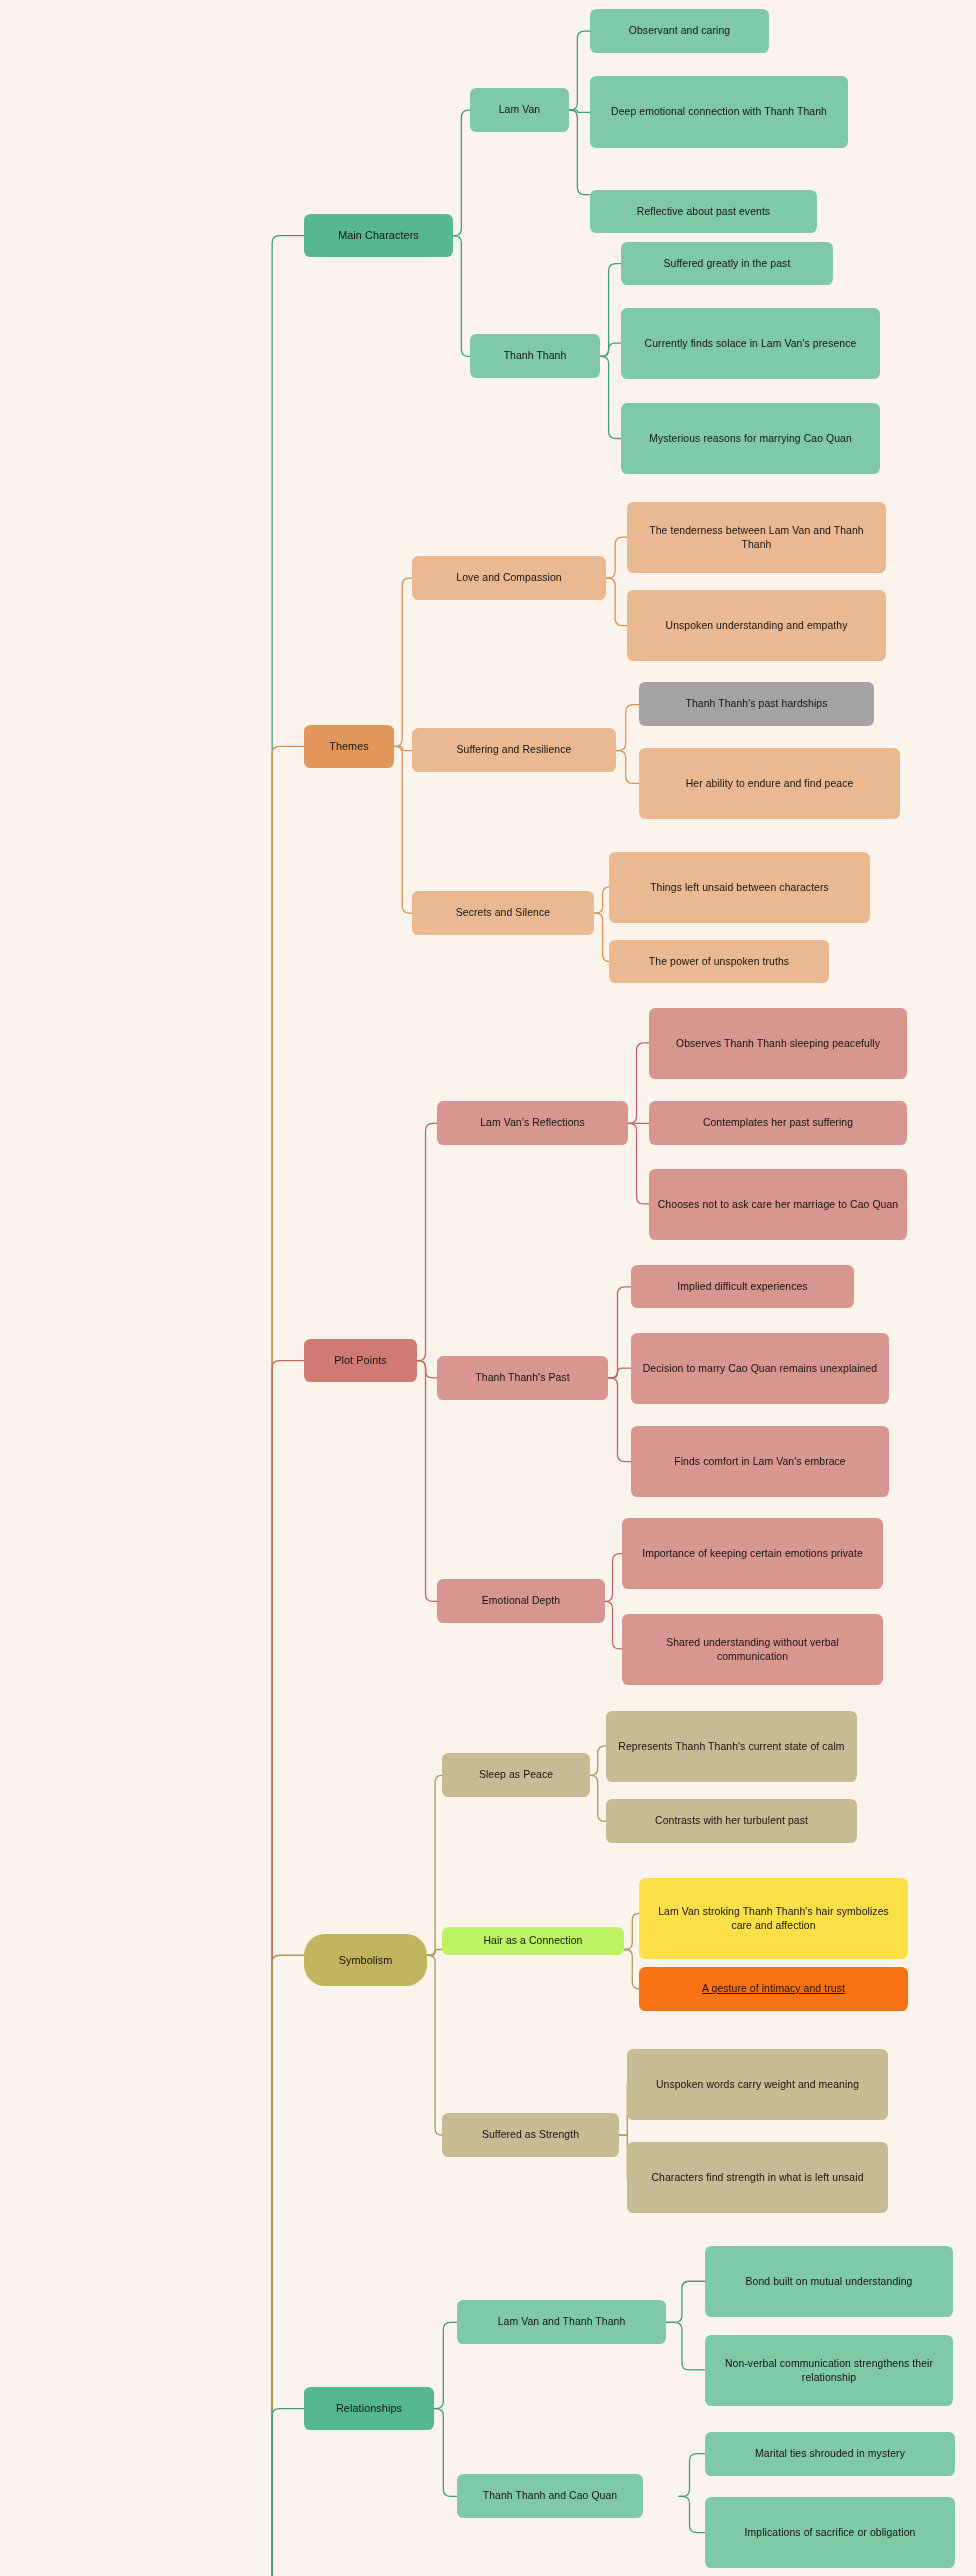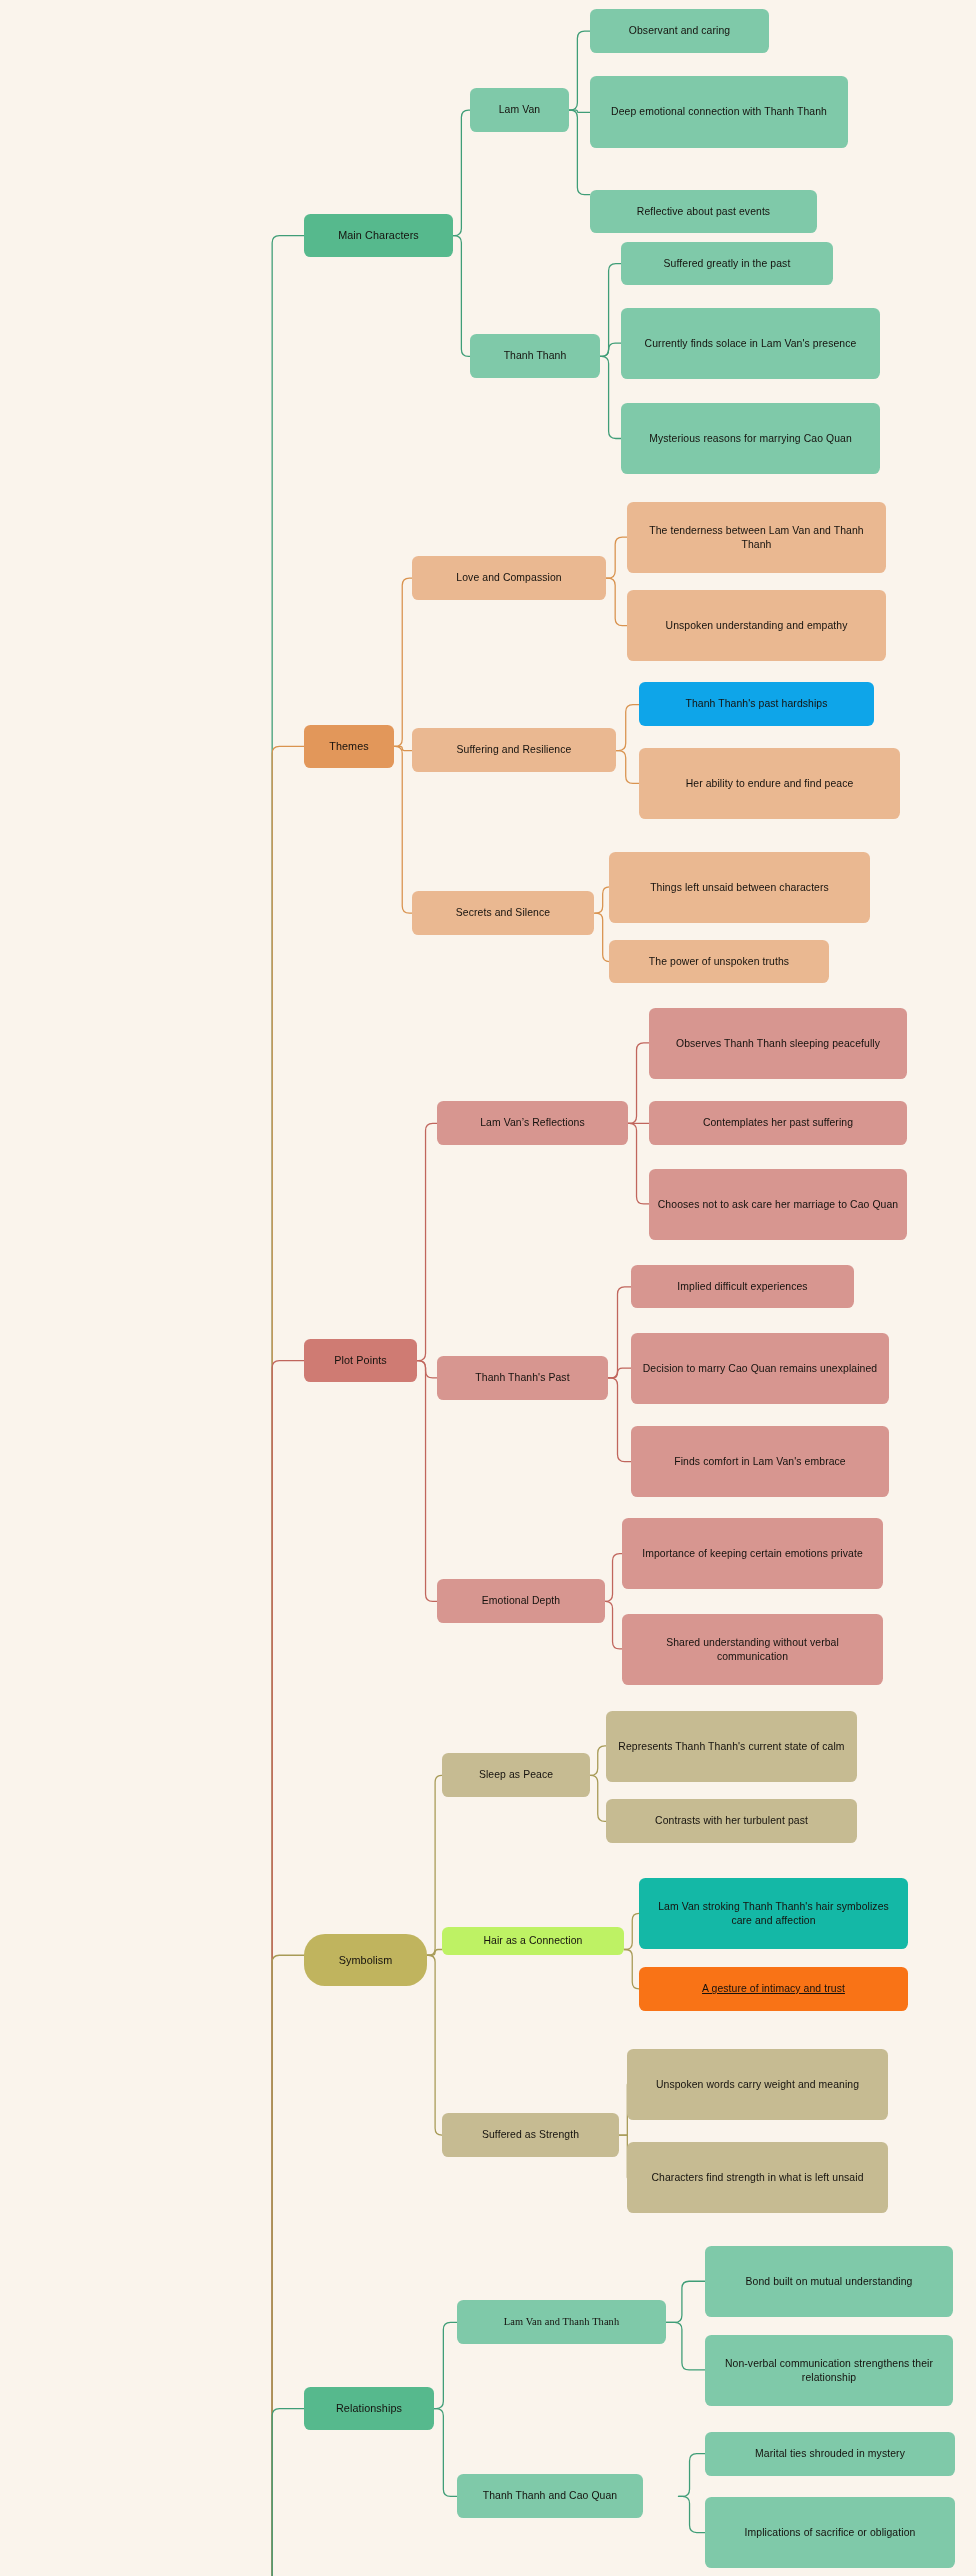--- a/index.html
+++ b/index.html
@@ -130,21 +130,21 @@
       </div>
       <div class="node leaf" style="background: rgb(234, 184, 145); left: 627px; top: 502px; width: 259px; height: 71px;">
         <span>The tenderness between Lam Van and Thanh Thanh</span>
       </div>
       <div class="node leaf" style="background: rgb(234, 184, 145); left: 627px; top: 590px; width: 259px; height: 71px;">
         <span>Unspoken understanding and empathy</span>
       </div>
       <div class="node child" style="background: rgb(234, 184, 145); left: 412px; top: 728px; width: 204px; height: 44px;">
         <span>Suffering and Resilience</span>
       </div>
-      <div class="node leaf" style="background: #0ea5e9; left: 639px; top: 682px; width: 235px; height: 44px; border-radius: 6px;">
+      <div class="node leaf" style="background: #a3a3a3; left: 639px; top: 682px; width: 235px; height: 44px; border-radius: 6px;">
         <span>Thanh Thanh's past hardships</span>
       </div>
       <div class="node leaf" style="background: rgb(234, 184, 145); left: 639px; top: 748px; width: 261px; height: 71px;">
         <span>Her ability to endure and find peace</span>
       </div>
       <div class="node child" style="background: rgb(234, 184, 145); left: 412px; top: 891px; width: 182px; height: 44px;">
         <span>Secrets and Silence</span>
       </div>
       <div class="node leaf" style="background: rgb(234, 184, 145); left: 609px; top: 852px; width: 261px; height: 71px;">
         <span>Things left unsaid between characters</span>
@@ -196,39 +196,39 @@
       </div>
       <div class="node leaf" style="background: rgb(198, 187, 146); left: 606px; top: 1711px; width: 251px; height: 71px;">
         <span>Represents Thanh Thanh's current state of calm</span>
       </div>
       <div class="node leaf" style="background: rgb(198, 187, 146); left: 606px; top: 1799px; width: 251px; height: 44px;">
         <span>Contrasts with her turbulent past</span>
       </div>
       <div class="node child" style="background: #bef264; left: 442px; top: 1927px; width: 182px; height: 28px; text-align: center;">
         <span>Hair as a Connection</span>
       </div>
-      <div class="node leaf" style="background: #14b8a6; left: 639px; top: 1878px; width: 269px; height: 71px;">
+      <div class="node leaf" style="background: #fde047; left: 639px; top: 1878px; width: 269px; height: 81px;">
         <span>Lam Van stroking Thanh Thanh's hair symbolizes care and affection</span>
       </div>
       <div class="node leaf" style="background: #f97316; left: 639px; top: 1967px; width: 269px; height: 44px; text-decoration: underline;">
         <span>A gesture of intimacy and trust</span>
       </div>
       <div class="node child" style="background: rgb(198, 187, 146); left: 442px; top: 2113px; width: 177px; height: 44px;">
         <span>Suffered as Strength</span>
       </div>
       <div class="node leaf" style="background: rgb(198, 187, 146); left: 627px; top: 2049px; width: 261px; height: 71px;">
         <span>Unspoken words carry weight and meaning</span>
       </div>
       <div class="node leaf" style="background: rgb(198, 187, 146); left: 627px; top: 2142px; width: 261px; height: 71px;">
         <span>Characters find strength in what is left unsaid</span>
       </div>
       <div class="node branch" style="background: rgb(86, 185, 141); left: 304px; top: 2387px; width: 130px; height: 43px;">
         <span>Relationships</span>
       </div>
-      <div class="node child" style="background: rgb(127, 201, 169); left: 457px; top: 2300px; width: 209px; height: 44px; font-family: Liberation Serif, serif;">
+      <div class="node child" style="background: rgb(127, 201, 169); left: 457px; top: 2300px; width: 209px; height: 44px;">
         <span>Lam Van and Thanh Thanh</span>
       </div>
       <div class="node leaf" style="background: rgb(127, 201, 169); left: 705px; top: 2246px; width: 248px; height: 71px;">
         <span>Bond built on mutual understanding</span>
       </div>
       <div class="node leaf" style="background: rgb(127, 201, 169); left: 705px; top: 2335px; width: 248px; height: 71px;">
         <span>Non-verbal communication strengthens their relationship</span>
       </div>
       <div class="node child" style="background: rgb(127, 201, 169); left: 457px; top: 2474px; width: 186px; height: 44px;">
         <span>Thanh Thanh and Cao Quan</span>

